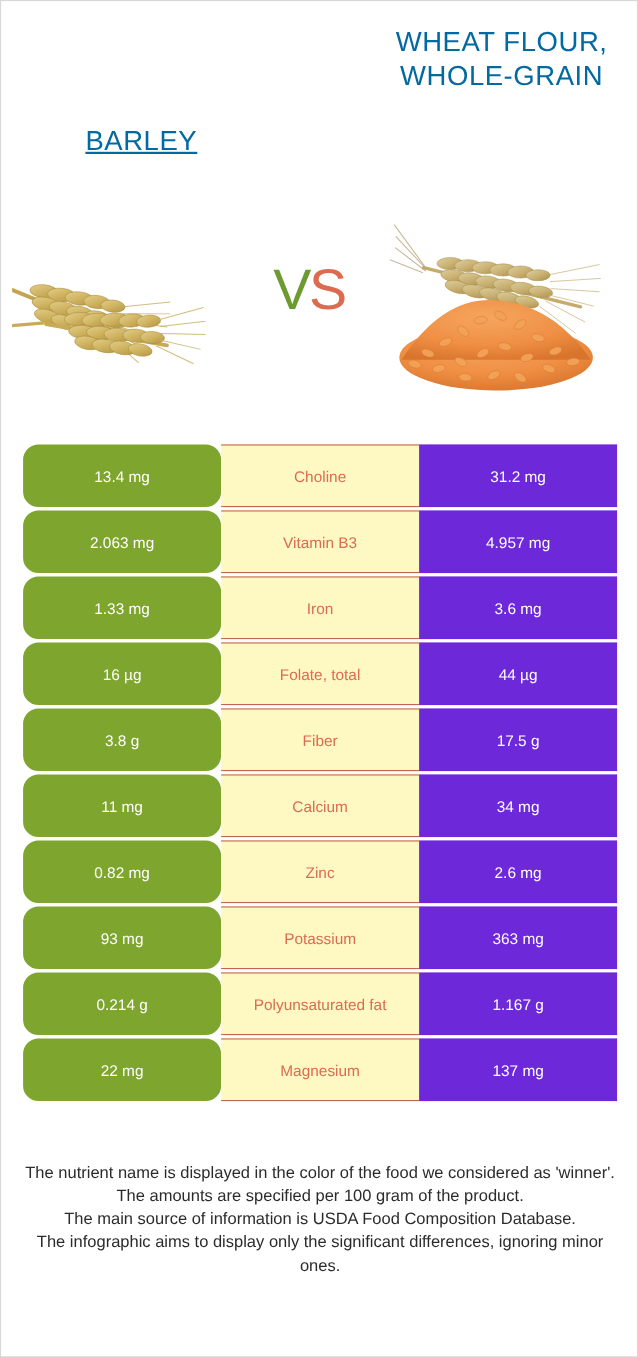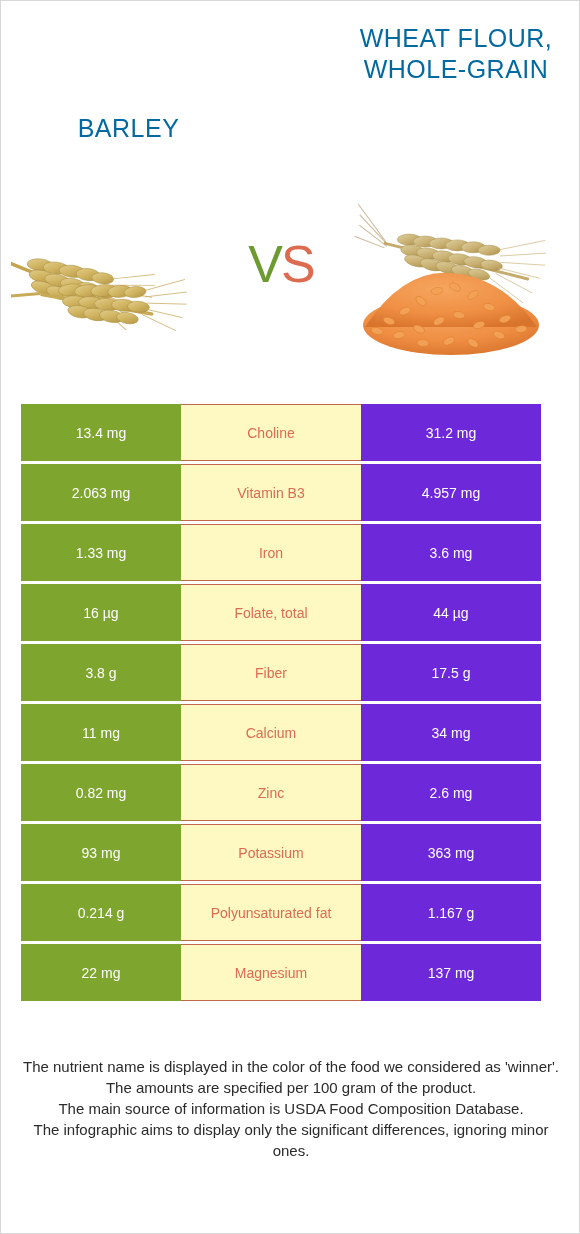--- a/index.html
+++ b/index.html
@@ -41,20 +41,21 @@
     letter-spacing: 0.5px;
     line-height: 1.22;
     text-transform: uppercase;
     -webkit-font-smoothing: antialiased;
   }
   .title-left {
     left: 20px;
     width: 215px;
     top: 112px;
     font-size: 25px;
+    text-decoration: underline;
   }
   .title-right {
     left: 350px;
     width: 210px;
     top: 22px;
     font-size: 25px;
   }
 
   
   .hero {
@@ -104,23 +105,24 @@
 
   .cell {
     display: flex;
     align-items: center;
     justify-content: center;
     box-sizing: border-box;
     font-size: 14px;
     -webkit-font-smoothing: antialiased;
   }
   .cell-left {
-    width: 160px;
+    width: 180px;
     background: #7ea52e;
     color: #ffffff;
+    border-radius: 14px;
   }
   .cell-mid {
     width: 180px;
     background: #fef9c3;
     color: #db6c52;
     border-top: 1px solid #c2674f;
     border-bottom: 1px solid #c2674f;
     font-size: 14px;
     text-align: center;
     padding: 0 4px;

